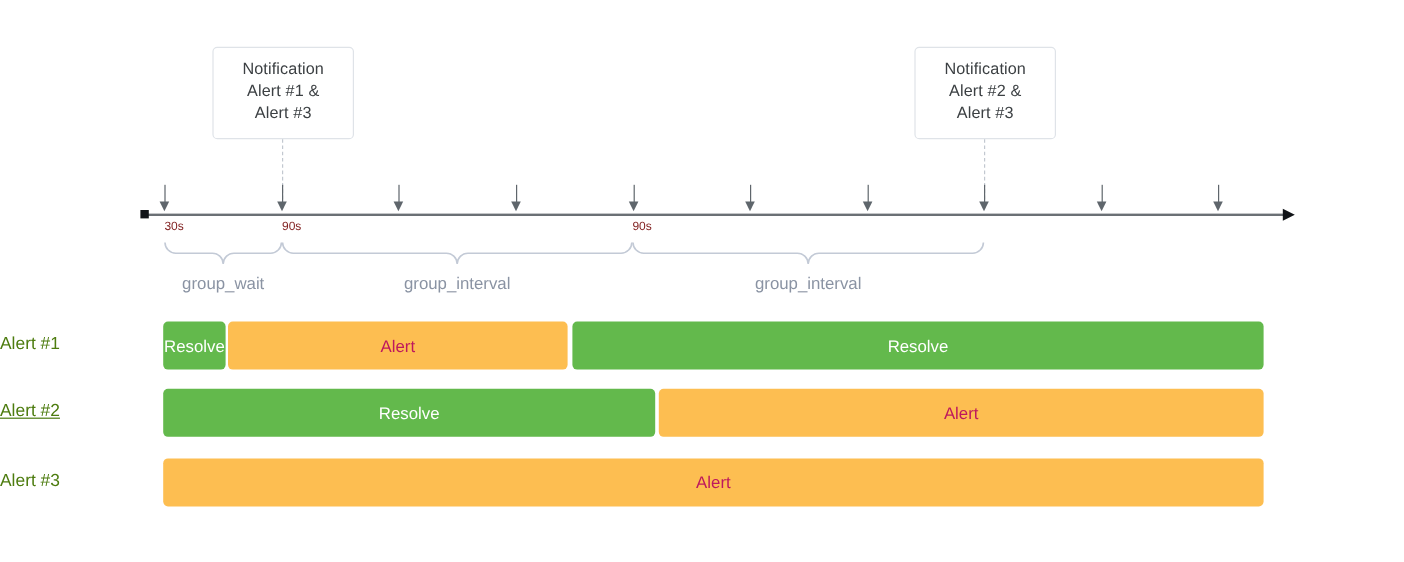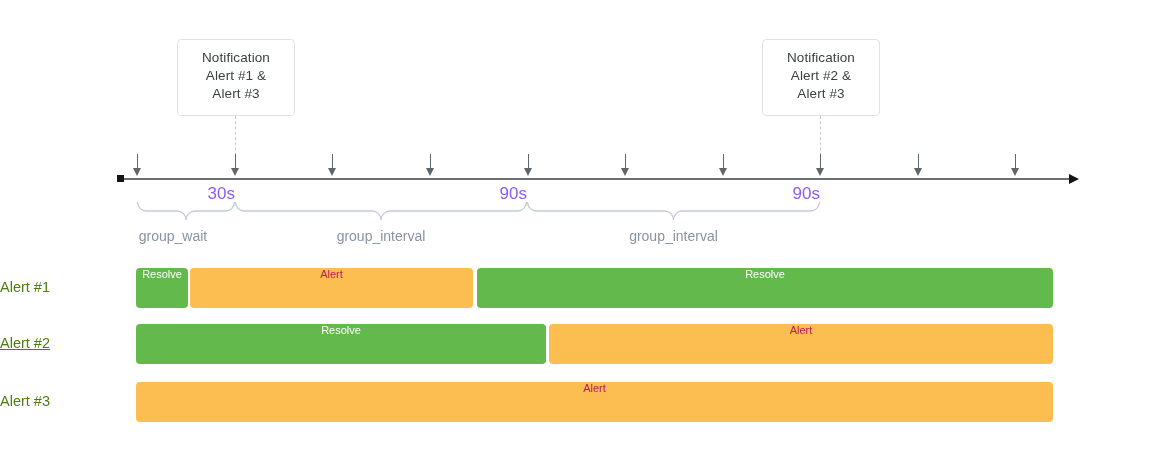--- a/index.html
+++ b/index.html
@@ -82,23 +82,23 @@
     border-left: 4.5px solid transparent;
     border-right: 4.5px solid transparent;
     border-top: 8px solid #5f666c;
   }
 
   
   .brace-wrap { position: absolute; }
   .brace-wrap svg { display: block; overflow: visible; }
   .brace-top-label {
     position: absolute;
-    text-align: right;
-    color: #8b5cf6;
-    font-size: 17px;
+    text-align: left;
+    color: #7f1d1d;
+    font-size: 10px;
     white-space: nowrap;
   }
   .brace-bottom-label {
     position: absolute;
     text-align: center;
     color: #8a93a3;
     font-size: 14px;
     white-space: nowrap;
   }
 
@@ -108,23 +108,23 @@
     color: #4d7c0f;
     font-size: 14.5px;
     text-align: left;
     white-space: nowrap;
   }
   .seg {
     position: absolute;
     box-sizing: border-box;
     border-radius: 4px;
     display: flex;
-    align-items: flex-start;
+    align-items: center;
     justify-content: center;
-    font-size: 11px;
+    font-size: 14px;
     overflow: hidden;
     white-space: nowrap;
   }
   .seg-alert   { background: #FDBE51; color: #be185d; }
   .seg-resolve { background: #63B94C; color: #ffffff; }
 </style>
 </head>
 <body>
 
 <div id="canvas">
@@ -182,21 +182,21 @@
     <div class="tick" style="left: 1010.5px; top: 154px;">
       <div class="shaft"></div>
       <div class="head"></div>
     </div>
     <div class="brace-wrap" style="left: 137px; top: 203px; width: 98px; height: 22px;">
       <svg width="98" height="22">
         <path d="M 0.5 0 v -1 a 9 9 0 0 0 9 9 H 40 a 9 9 0 0 1 9 9 a 9 9 0 0 1 9 -9 H 88.5 a 9 9 0 0 0 9 -9 V 0" fill="none" stroke="#c3cad6" stroke-width="1.3"></path>
       </svg>
     </div>
     <div class="brace-top-label" style="left: 137px; width: 98px; top: 184px;">30s</div>
-    <div class="brace-bottom-label" style="left: 124px; width: 98px; top: 228px;">group_wait</div>
+    <div class="brace-bottom-label" style="left: 137px; width: 98px; top: 228px;">group_wait</div>
     <div class="brace-wrap" style="left: 235px; top: 203px; width: 292px; height: 22px;">
       <svg width="292" height="22">
         <path d="M 0.5 0 v -1 a 9 9 0 0 0 9 9 H 137 a 9 9 0 0 1 9 9 a 9 9 0 0 1 9 -9 H 282.5 a 9 9 0 0 0 9 -9 V 0" fill="none" stroke="#c3cad6" stroke-width="1.3"></path>
       </svg>
     </div>
     <div class="brace-top-label" style="left: 235px; width: 292px; top: 184px;">90s</div>
     <div class="brace-bottom-label" style="left: 235px; width: 292px; top: 228px;">group_interval</div>
     <div class="brace-wrap" style="left: 527px; top: 203px; width: 293px; height: 22px;">
       <svg width="293" height="22">
         <path d="M 0.5 0 v -1 a 9 9 0 0 0 9 9 H 137.5 a 9 9 0 0 1 9 9 a 9 9 0 0 1 9 -9 H 283.5 a 9 9 0 0 0 9 -9 V 0" fill="none" stroke="#c3cad6" stroke-width="1.3"></path>

